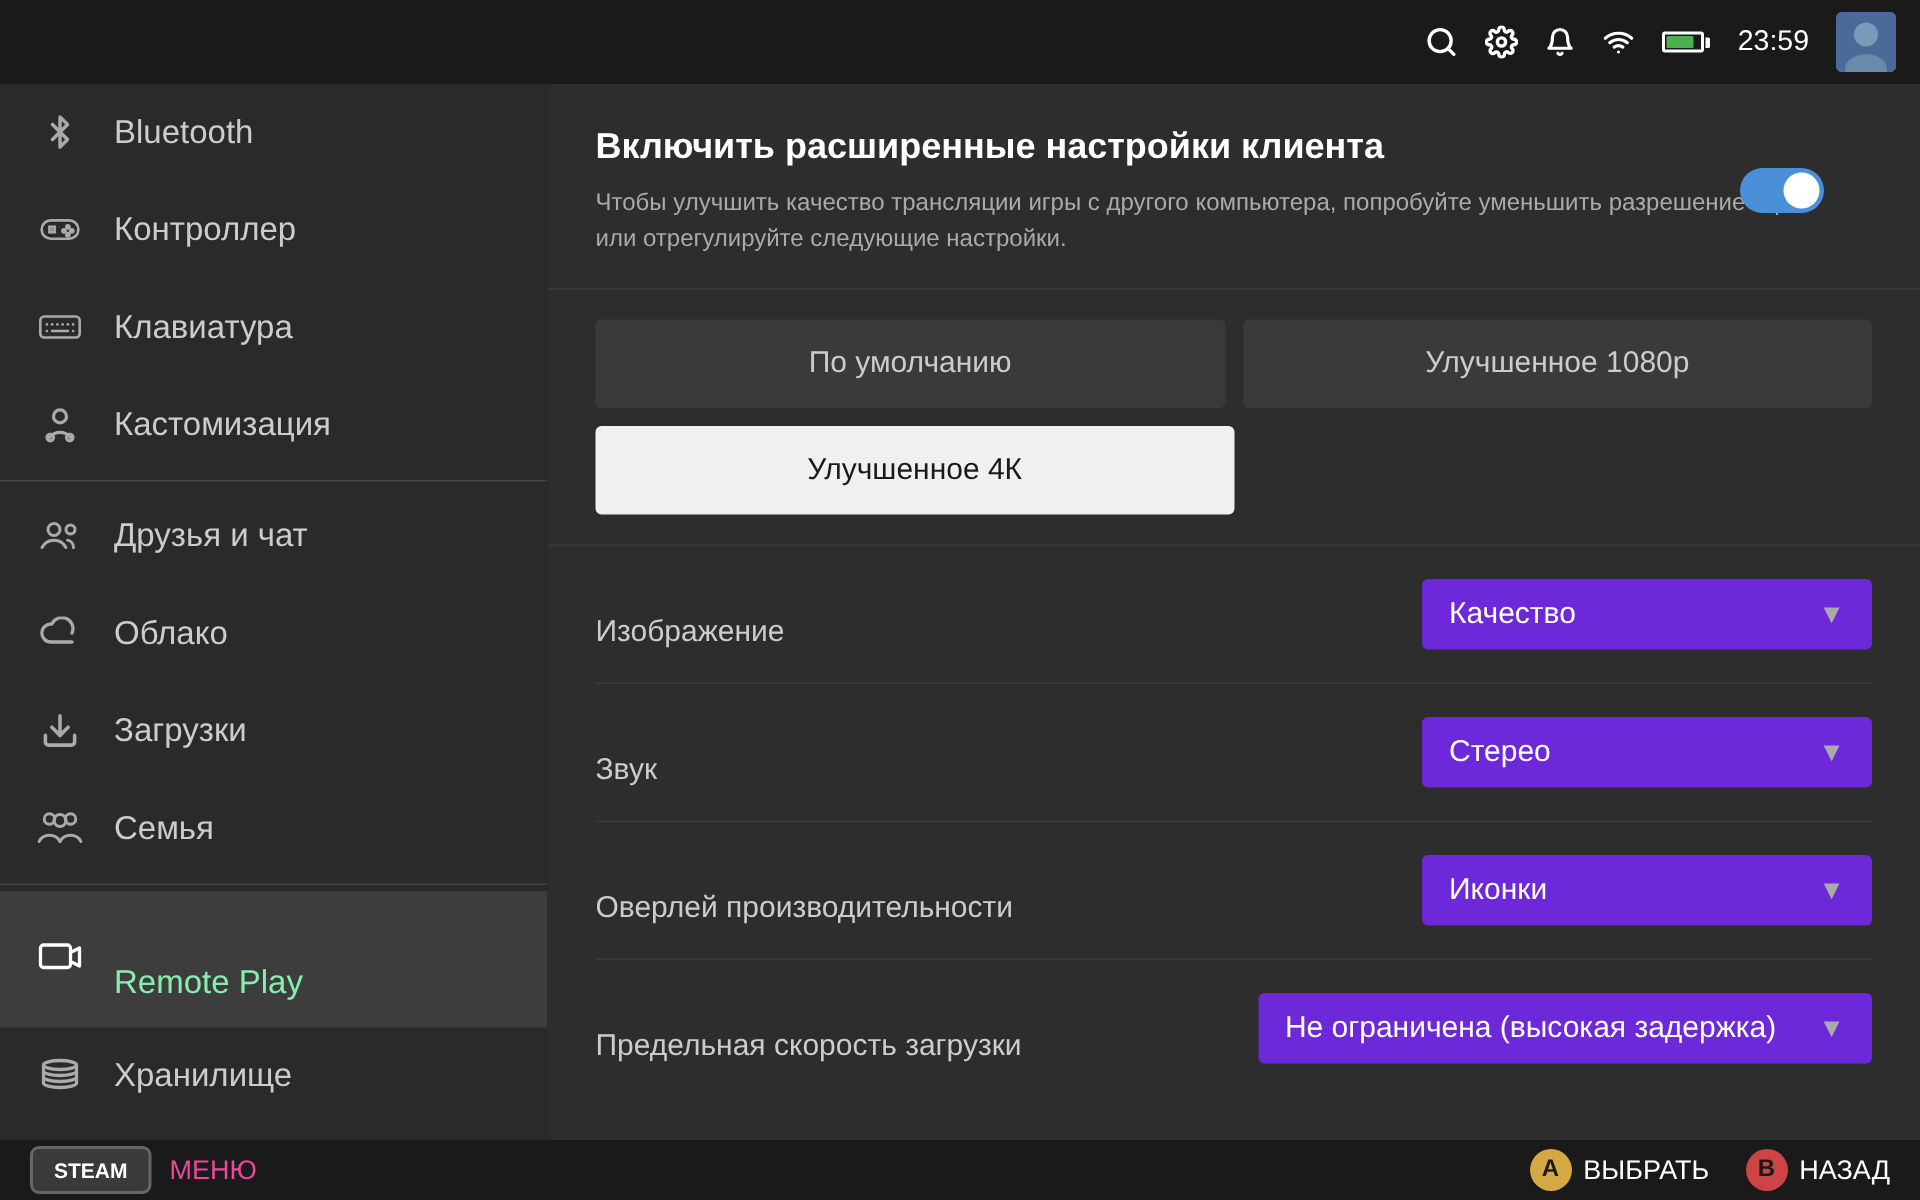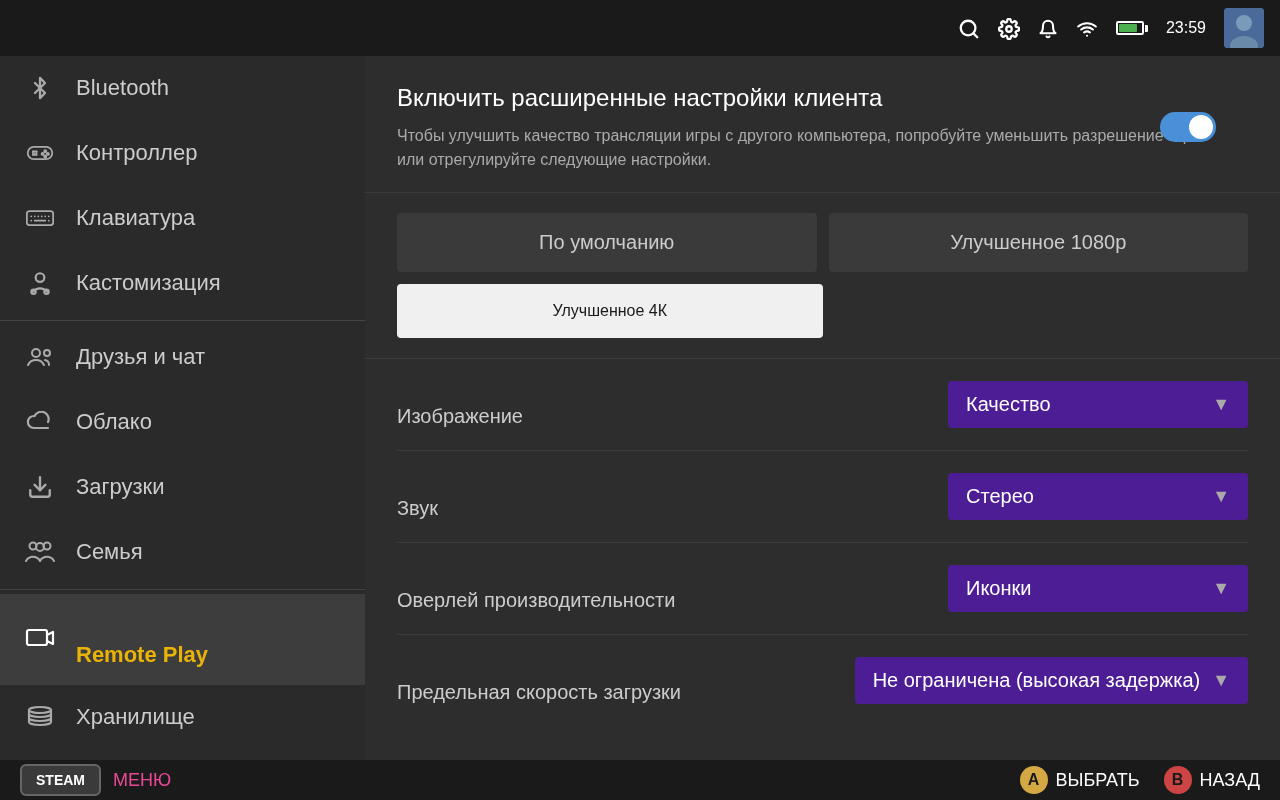--- a/index.html
+++ b/index.html
@@ -27,21 +27,21 @@
       padding: 0 16px;
       gap: 18px;
       z-index: 10;
     }
     .topbar-icon {
       color: #ffffff;
       font-size: 20px;
     }
     .topbar-time {
       color: #ffffff;
-      font-size: 16px;
+      font-size: 19px;
       font-weight: 500;
     }
     .topbar-avatar {
       width: 40px;
       height: 40px;
       border-radius: 4px;
       background: linear-gradient(135deg, #4a6fa5 0%, #6b8cba 50%, #8fa8cc 100%);
       overflow: hidden;
       display: flex;
       align-items: center;
@@ -129,21 +129,21 @@
       overflow-y: auto;
       padding: 0;
     }
 
     .section-header {
       padding: 28px 32px 20px;
       border-bottom: 1px solid #3a3a3a;
     }
     .section-title {
       font-size: 24px;
-      font-weight: 400;
+      font-weight: 700;
       color: #ffffff;
       margin-bottom: 12px;
     }
     .section-desc {
       font-size: 16px;
       color: #aaaaaa;
       line-height: 1.5;
     }
     .toggle-switch {
       position: absolute;
@@ -190,21 +190,21 @@
       cursor: pointer;
       text-align: center;
     }
     .preset-btn-single {
       width: 50%;
       padding: 18px;
       background: #f0f0f0;
       border: none;
       border-radius: 4px;
       color: #1a1a1a;
-      font-size: 16px;
+      font-size: 20px;
       cursor: pointer;
       text-align: center;
       font-weight: 500;
     }
 
     
     .settings-section {
       padding: 0 32px;
     }
     .setting-row {
@@ -214,22 +214,22 @@
       padding: 22px 0;
       border-bottom: 1px solid #3a3a3a;
     }
     .setting-label {
       font-size: 20px;
       color: #cccccc;
     }
     .setting-dropdown {
       display: flex;
       align-items: center;
-      gap: 12px;
-      background: #4c1d95;
+      gap: 28px;
+      background: #6d28d9;
       padding: 12px 18px;
       border-radius: 4px;
       min-width: 300px;
       cursor: pointer;
     }
     .setting-dropdown-value {
       flex: 1;
       font-size: 20px;
       color: #ffffff;
     }
@@ -453,21 +453,21 @@
 
     <div class="sidebar-divider"></div>
 
     <div class="sidebar-item active">
       <span class="sidebar-icon">
         <svg width="30" height="26" viewBox="0 0 30 26" fill="none" stroke="#fff" stroke-width="2.2" stroke-linecap="round" stroke-linejoin="round">
           <rect x="2" y="4" width="20" height="15" rx="2"></rect>
           <polyline points="22 9 28 6 28 18 22 15"></polyline>
         </svg>
       </span>
-      <span class="sidebar-item-label" style="color:#eab308;font-weight:700;margin-top:32px;">Remote Play</span>
+      <span class="sidebar-item-label" style="color:#86efac;font-weight:400;margin-top:32px;">Remote Play</span>
     </div>
 
     <div class="sidebar-item">
       <span class="sidebar-icon">
         <svg width="28" height="24" viewBox="0 0 28 24" fill="none" stroke="#aaa" stroke-width="2.2" stroke-linecap="round" stroke-linejoin="round">
           <ellipse cx="14" cy="5" rx="11" ry="3"></ellipse>
           <path d="M3 5v4c0 1.66 4.92 3 11 3s11-1.34 11-3V5"></path>
           <path d="M3 9v4c0 1.66 4.92 3 11 3s11-1.34 11-3V9"></path>
           <path d="M3 13v4c0 1.66 4.92 3 11 3s11-1.34 11-3v-4"></path>
         </svg>

